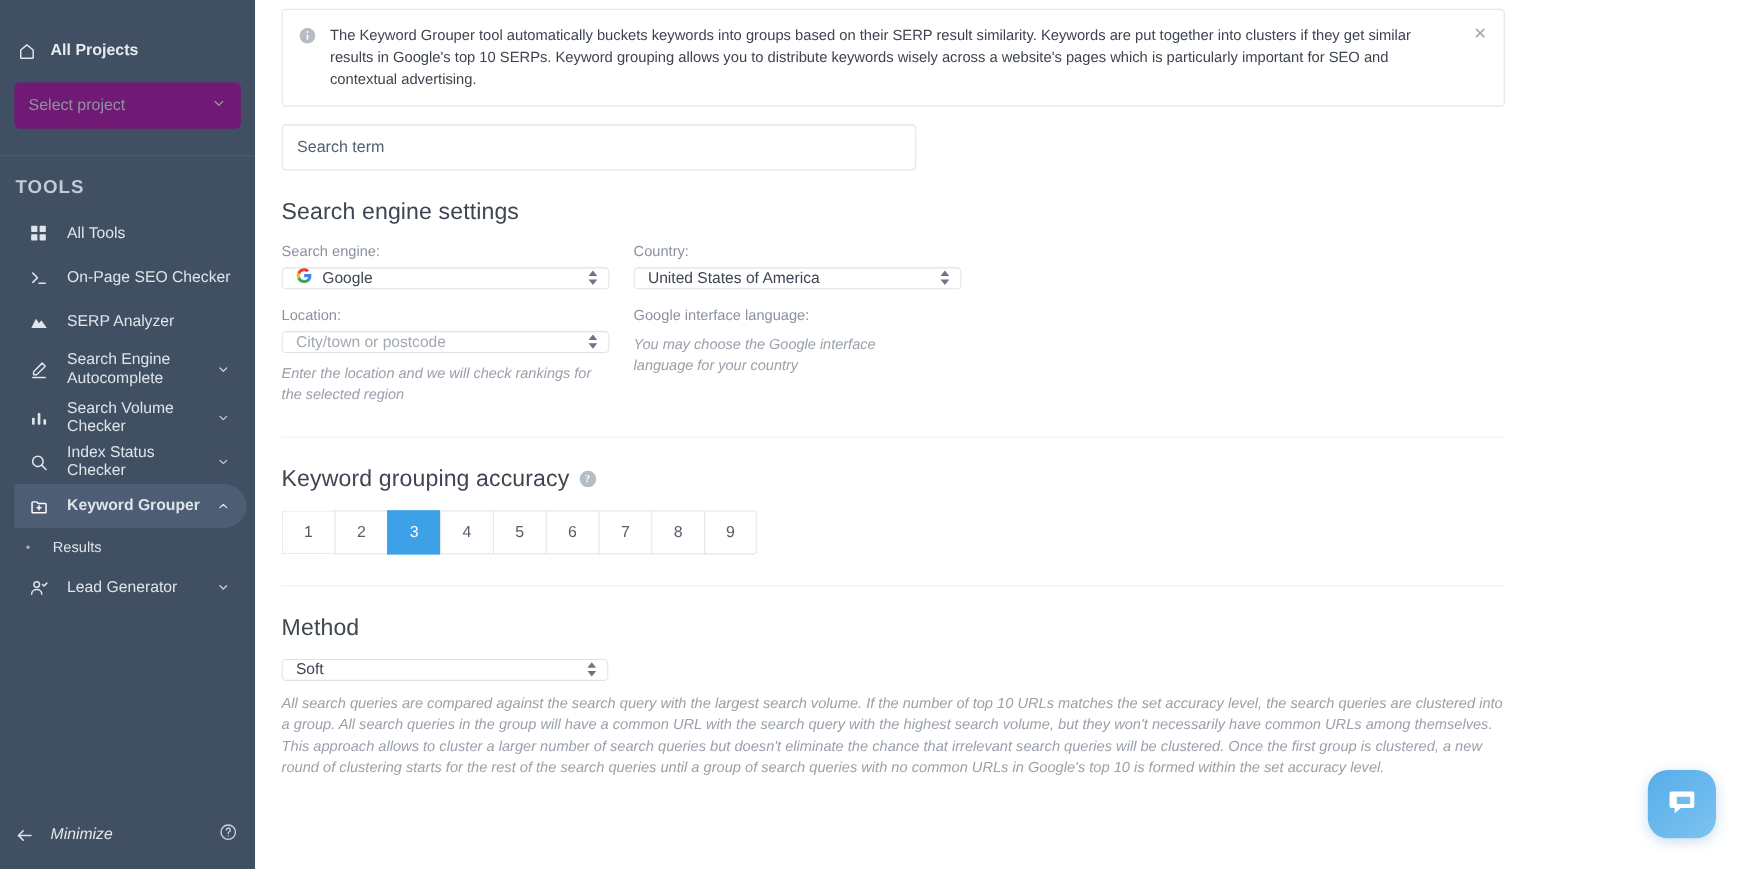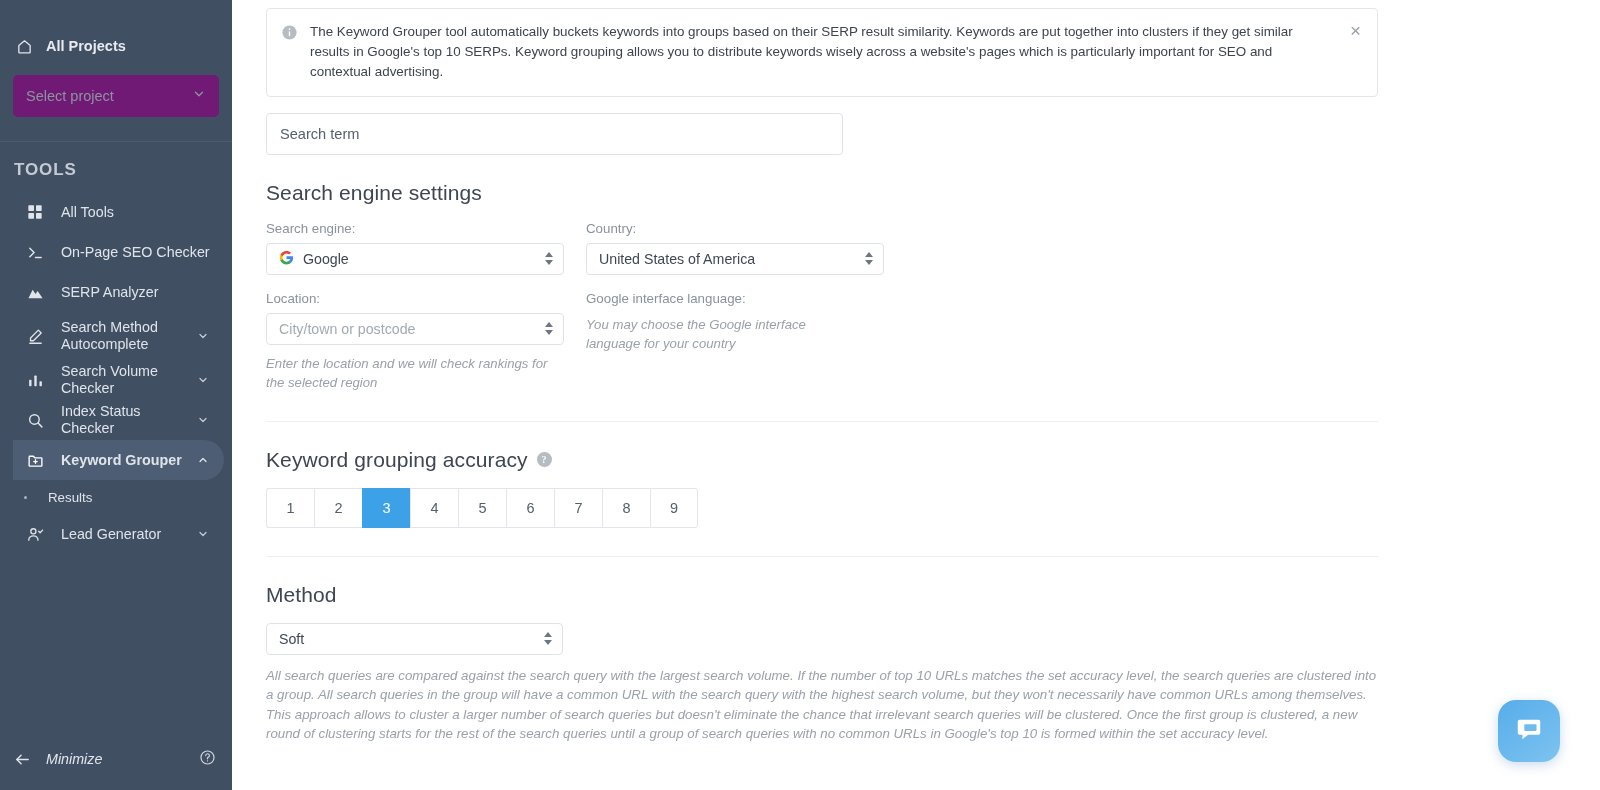--- a/index.html
+++ b/index.html
@@ -81,21 +81,21 @@
   }
   .sb-bottom .minlabel { color: #e3e7ec; font-size: 14.3px; flex: 1; cursor: pointer; font-style: italic; }
   .sb-bottom .arrow { width: 20px; display:flex; align-items:center; cursor: pointer; }
   .sb-bottom .helpico { cursor: pointer; opacity: .9; }
 
   
   .main {
     flex: 1; height: 790px; background: #ffffff;
     position: relative; overflow: hidden;
   }
-  .main-inner { padding: 8px 232px 0 24px; margin-left: 10px; }
+  .main-inner { padding: 8px 232px 0 24px; }
 
   .notice {
     display: flex; align-items: flex-start; gap: 12px;
     border: 1px solid #e3e6ea; border-radius: 4px;
     background: #ffffff;
     padding: 13px 14px 13px 14px;
     width: 1112px;
   }
   .notice .info-ico { margin-top: 2px; }
   .notice .ntext {
@@ -120,21 +120,21 @@
     margin: 26px 0 0 0; letter-spacing: .1px;
   }
   .h2.with-help { display: flex; align-items: center; gap: 9px; }
 
   .field-grid {
     display: flex; gap: 22px; margin-top: 16px;
   }
   .fcol { width: 298px; }
   .flabel { color: #8a929d; font-size: 13.3px; margin-bottom: 7px; }
   .fselect {
-    height: 32px; border: 1px solid #dfe3e8; border-radius: 4px;
+    height: 20px; border: 1px solid #dfe3e8; border-radius: 4px;
     background: #fff; display: flex; align-items: center;
     padding: 0 10px 0 12px; cursor: pointer; gap: 16px;
   }
   .fselect .val { flex: 1; color: #3f4753; font-size: 14.2px; display: flex; align-items: center; gap: 9px; }
   .fselect .val.placeholder { color: #a2a9b3; }
   .spinner { display: flex; flex-direction: column; gap: 3px; align-items: center; }
   .spinner i {
     display: block; width: 0; height: 0;
     border-left: 4px solid transparent; border-right: 4px solid transparent;
   }
@@ -245,21 +245,21 @@
           <span class="lbl">SERP Analyzer</span>
         </div>
 
         <div class="sb-item two-line">
           <span class="ico">
             <svg width="17" height="17" viewBox="0 0 24 24" fill="none" stroke="#dfe4ea" stroke-width="1.9" stroke-linecap="round" stroke-linejoin="round">
                 <path d="M16 3 20 7 9 18H5v-4z"></path>
                 <line x1="4" y1="21.5" x2="20" y2="21.5"></line>
               </svg>
           </span>
-          <span class="lbl">Search Method Autocomplete</span>
+          <span class="lbl">Search Engine Autocomplete</span>
           <span class="chev">
             <svg width="12" height="12" viewBox="0 0 24 24" fill="none" stroke="#dfe4ea" stroke-width="2.4" stroke-linecap="round" stroke-linejoin="round">
                 <polyline points="6 9 12 15 18 9"></polyline>
               </svg>
           </span>
         </div>
 
         <div class="sb-item">
           <span class="ico">
             <svg width="17" height="17" viewBox="0 0 24 24" fill="#dfe4ea">

